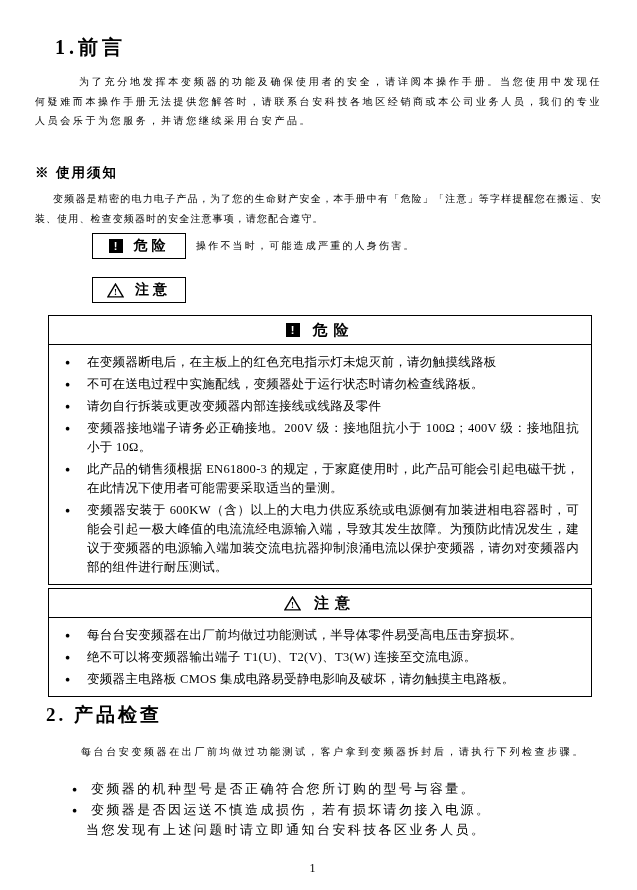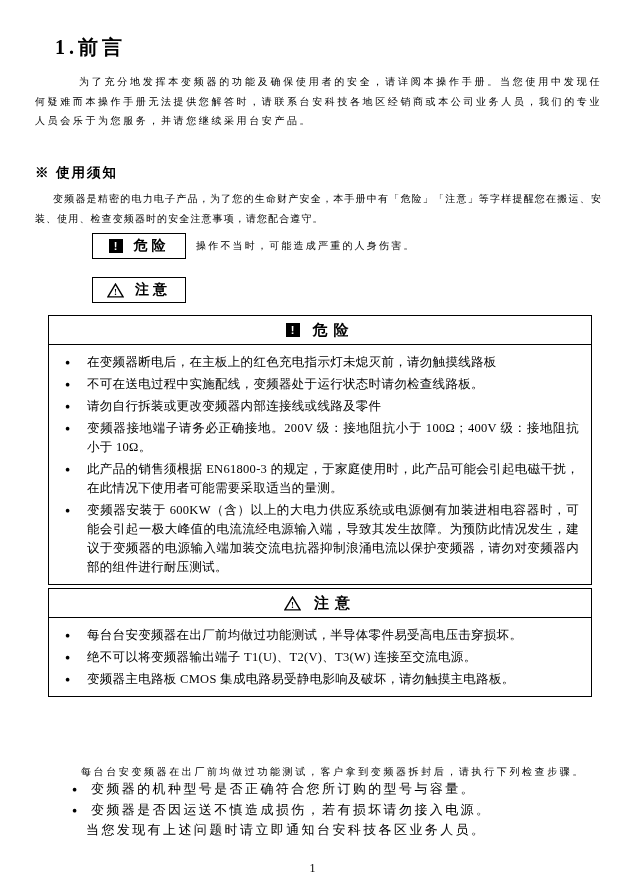--- a/index.html
+++ b/index.html
@@ -61,21 +61,21 @@
     font-size:12.5px; line-height:19px; letter-spacing:0.3px;
     text-align:justify; text-justify:inter-character;
   }
   .warn-item .dot { flex:0 0 24px; font-size:8.5px; line-height:19px; text-indent:2px; }
   .warn-item .txt { flex:1; }
 
   .h2 {
     position:absolute; left:46px; top:702px;
     font-size:19px; font-weight:bold; letter-spacing:3px;
   }
-  .sec2-intro { top:764px; letter-spacing:2.6px; text-indent:46px; line-height:16px; }
+  .sec2-intro { top:740px; letter-spacing:2.6px; text-indent:46px; line-height:24px; }
   .checklist { position:absolute; left:35px; top:779px; width:565px; }
   .check-item {
     display:flex; font-size:13px; line-height:20.5px; letter-spacing:2.4px;
     text-align:left;
   }
   .check-item .dot { flex:0 0 19px; margin-left:37px; font-size:8.5px; line-height:20.5px; }
   .check-item .txt { flex:1; }
   .followup {
     position:absolute; left:86px; top:820px;
     font-size:13px; letter-spacing:2.4px; line-height:20px;
@@ -170,20 +170,21 @@
         <span class="dot">●</span>
         <span class="txt">绝不可以将变频器输出端子 T1(U)、T2(V)、T3(W) 连接至交流电源。</span>
       </div>
       <div class="warn-item">
         <span class="dot">●</span>
         <span class="txt">变频器主电路板 CMOS 集成电路易受静电影响及破坏，请勿触摸主电路板。</span>
       </div>
     </div>
   </div>
 
+  <div class="h2">2. 产品检查</div>
 
   <div class="para sec2-intro">每台台安变频器在出厂前均做过功能测试，客户拿到变频器拆封后，请执行下列检查步骤。</div>
 
   <div class="checklist">
     <div class="check-item">
       <span class="dot">●</span>
       <span class="txt">变频器的机种型号是否正确符合您所订购的型号与容量。</span>
     </div>
     <div class="check-item">
       <span class="dot">●</span>

